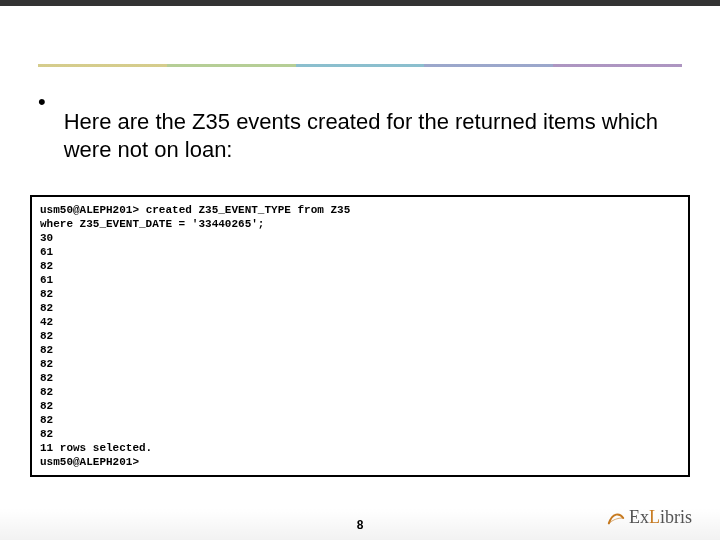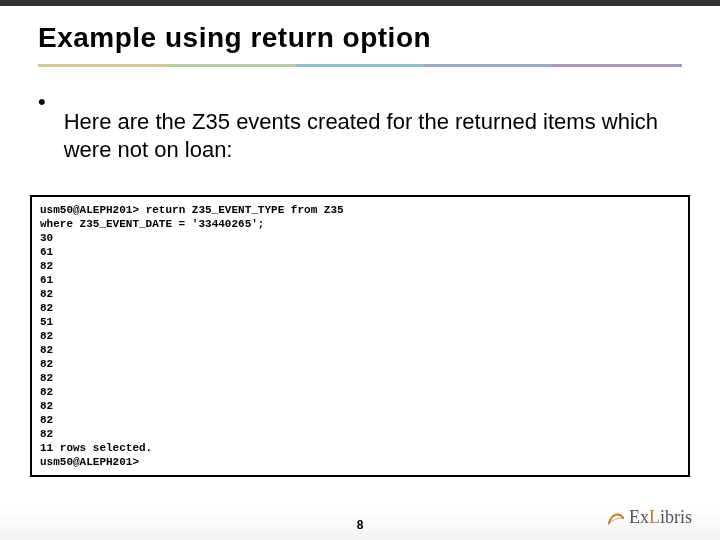--- a/index.html
+++ b/index.html
@@ -127,39 +127,38 @@
     height: 32px;
     background: linear-gradient(180deg, rgba(0,0,0,0) 0%, rgba(0,0,0,0.05) 100%);
   }
 </style>
 </head>
 <body>
 
 <div class="slide">
   <div class="top-bar"></div>
 
-  <div class="title">Example using return option</div>
   <div class="title-underline"></div>
 
   <div class="body">
     <div class="bullet-row">
       <div class="bullet-dot">•</div>
       <div class="bullet-text">Here are the Z35 events created for the returned items which were not on loan:</div>
     </div>
   </div>
 
-  <div class="codeblock"><span>usm50@ALEPH201&gt;</span> <span>return Z35_EVENT_TYPE from Z35</span>
+  <div class="codeblock"><span>usm50@ALEPH201&gt;</span> <span>created Z35_EVENT_TYPE from Z35</span>
 <span>where Z35_EVENT_DATE = '33440265';</span>
 <span>30</span>
 <span>61</span>
 <span>82</span>
 <span>61</span>
 <span>82</span>
 <span>82</span>
-<span>51</span>
+<span>42</span>
 <span>82</span>
 <span>82</span>
 <span>82</span>
 <span>82</span>
 <span>82</span>
 <span>82</span>
 <span>82</span>
 <span>82</span>
 <span>11 rows selected.</span>
 <span>usm50@ALEPH201&gt;</span></div>

